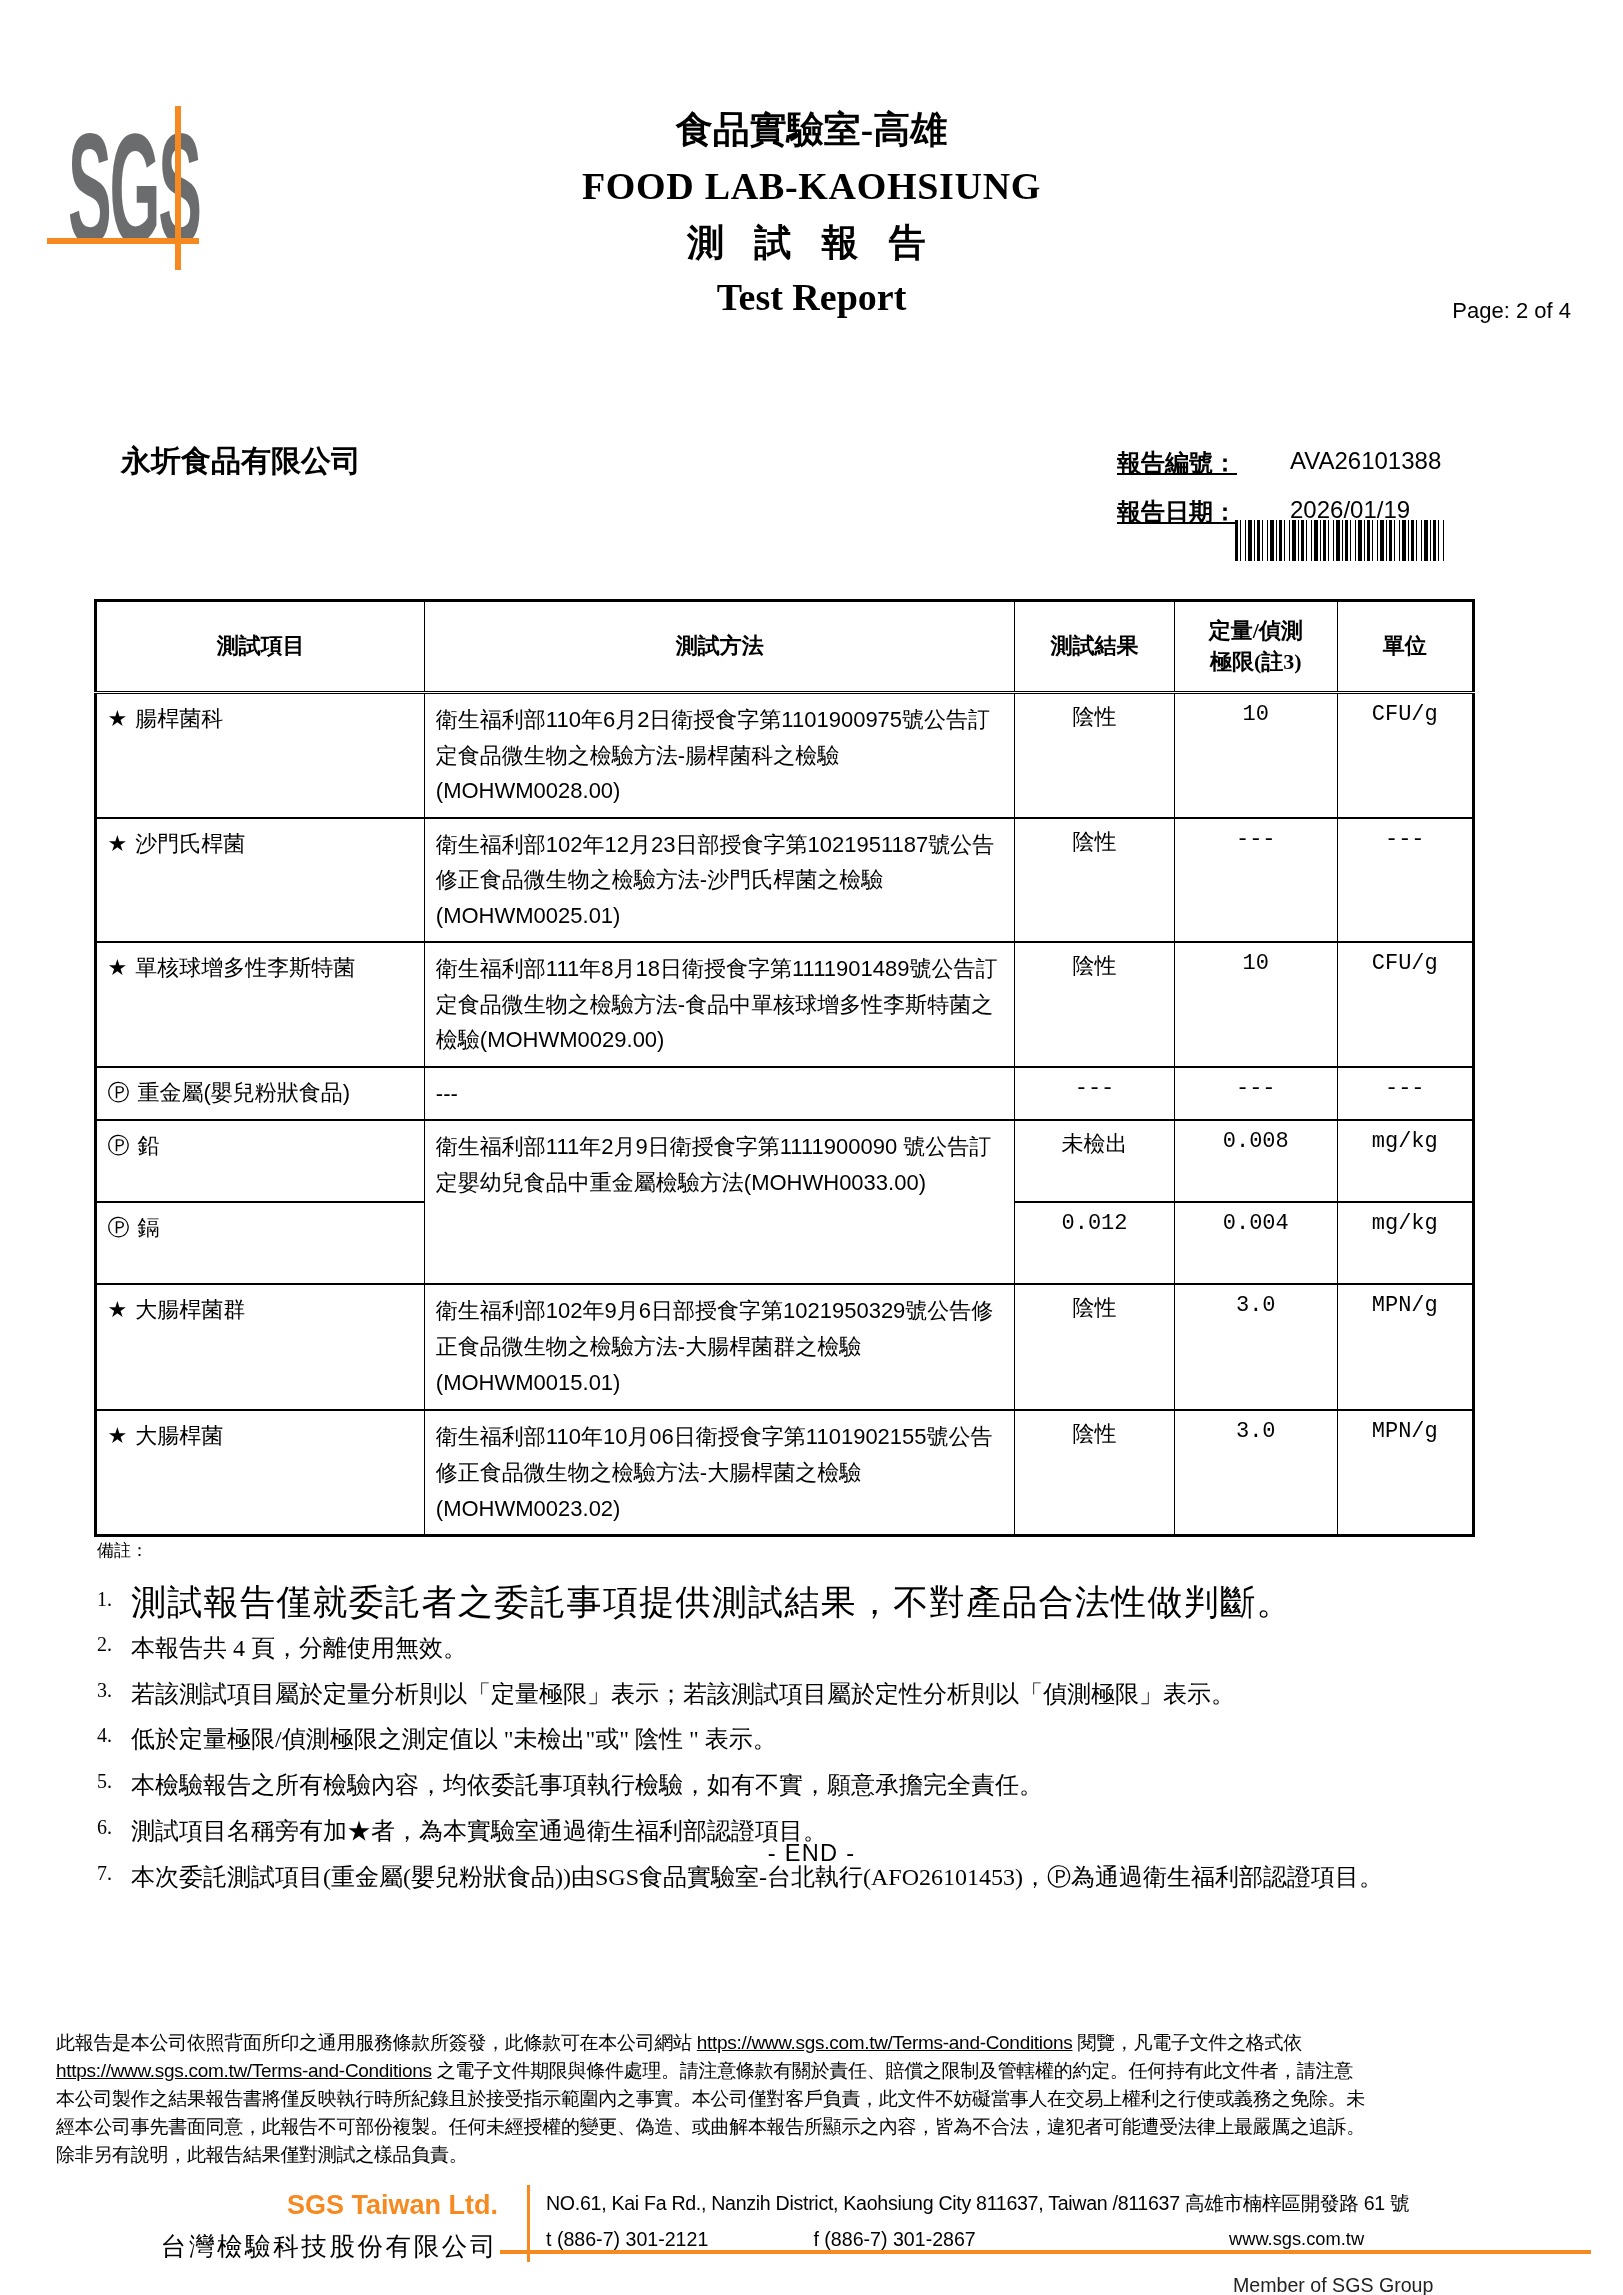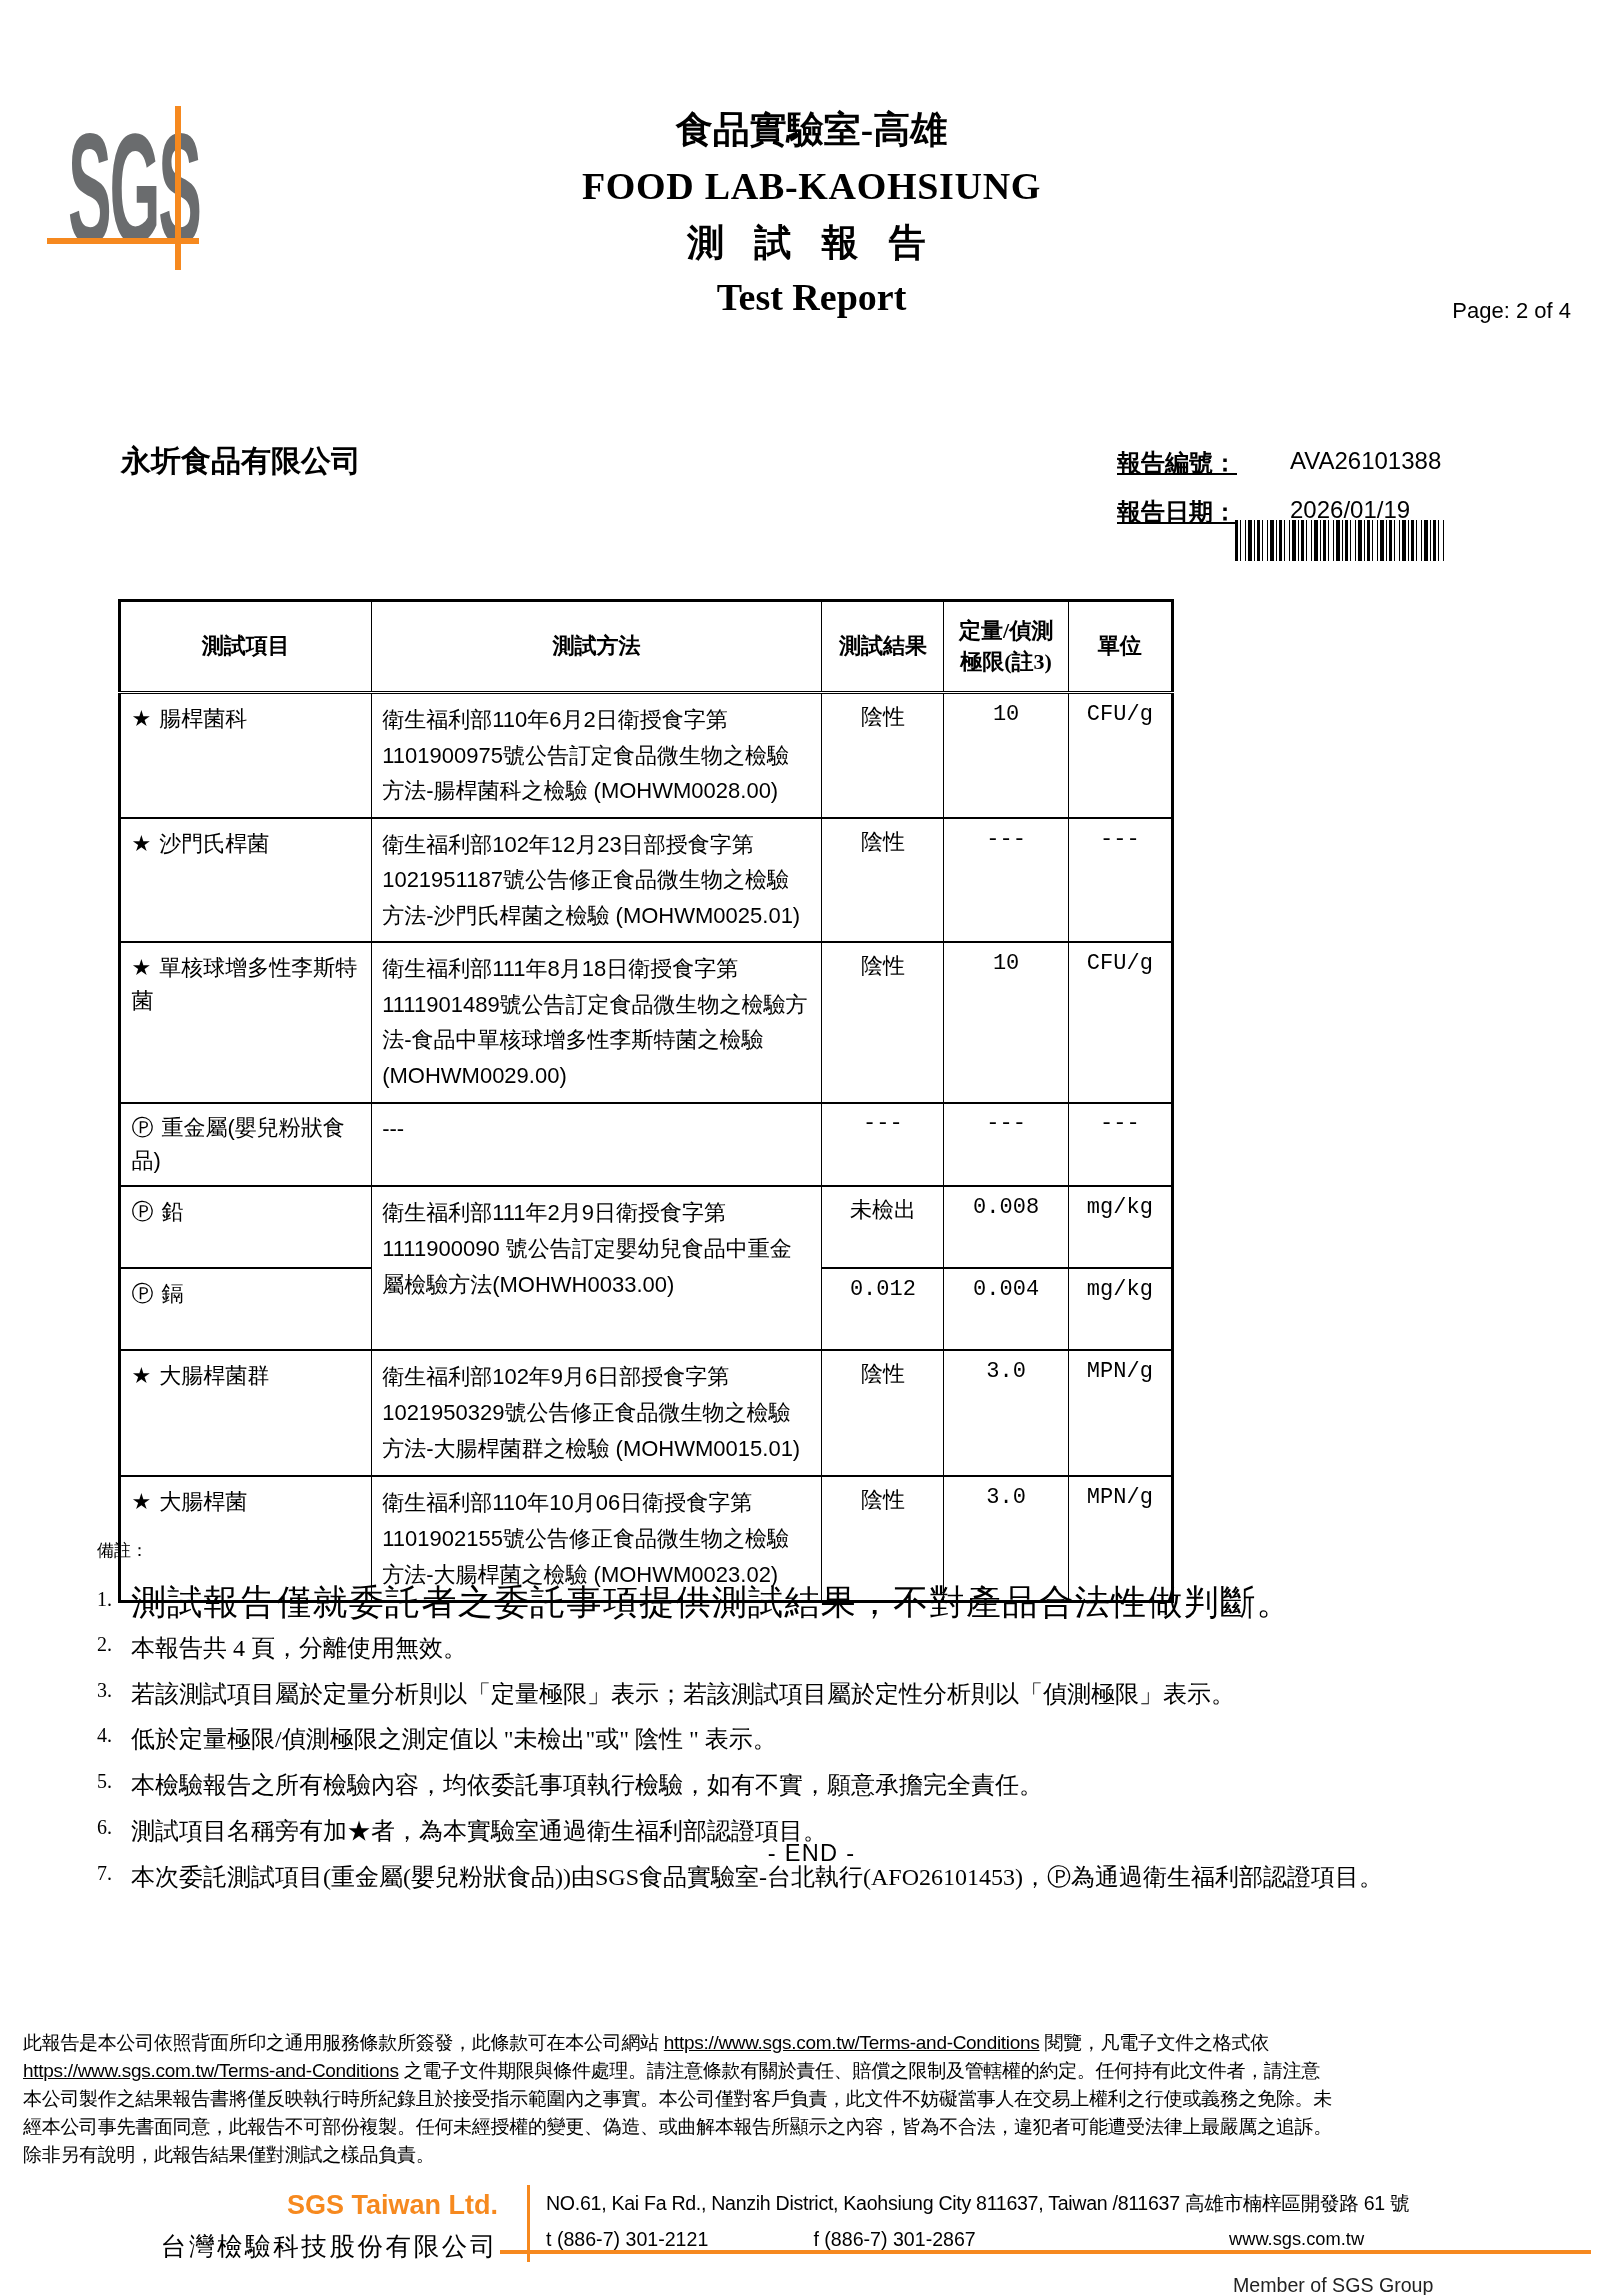--- a/index.html
+++ b/index.html
@@ -36,21 +36,21 @@
   .meta-label{font-family:"Liberation Serif","DejaVu Serif",serif;font-weight:bold;font-size:24px;width:173px;text-decoration:underline;}
   .meta-value{font-size:24px;}
   .barcode{
     position:absolute;left:1235px;top:520px;width:209px;height:41px;
     background:repeating-linear-gradient(90deg,
       #000 0 2.6px,#fff 2.6px 4.6px,#000 4.6px 5.9px,#fff 5.9px 9.8px,
       #000 9.8px 11px,#fff 11px 13px,#000 13px 17px,#fff 17px 19px,
       #000 19px 20px,#fff 20px 22px);
   }
   
-  .tbl-wrap{position:absolute;left:94px;top:599px;width:1056px;margin-left:24px;}
+  .tbl-wrap{position:absolute;left:94px;top:599px;width:1381px;}
   table.rpt{border-collapse:collapse;table-layout:fixed;width:100%;border:3.3px solid #000;}
   table.rpt th,table.rpt td{
     border-left:1.3px solid #000;border-right:1.3px solid #000;
     border-top:2.6px solid #000;border-bottom:2.6px solid #000;
     padding:7.9px 10.5px;vertical-align:top;font-size:22px;
   }
   table.rpt thead tr{height:92px;}
   table.rpt thead th{
     font-family:"Liberation Serif","DejaVu Serif",serif;font-weight:bold;
     text-align:center;vertical-align:middle;line-height:1.4;border-bottom:3.9px double #000;
@@ -70,21 +70,21 @@
   
   .notes{position:absolute;left:97px;top:1539px;width:1452px;font-family:"Liberation Serif","DejaVu Serif",serif;}
   .notes-label{font-size:17px;margin-bottom:26px;}
   .note{display:flex;align-items:flex-start;margin-bottom:15.7px;}
   .note .n-num{font-size:20px;width:34px;flex:0 0 34px;}
   .note .n-text{font-size:24px;line-height:1.25;}
   .note.big .n-text{font-size:35px;line-height:1.1;margin-top:-3.9px;letter-spacing:1.3px;}
   .note.big{margin-bottom:10.5px;}
   .end-mark{position:absolute;left:50%;top:1840px;transform:translateX(-50%);font-size:23.6px;letter-spacing:1.3px;}
   
-  .disclaimer{position:absolute;left:23px;top:2029px;width:1547px;font-size:19px;line-height:28px;letter-spacing:-0.3px;}
+  .disclaimer{position:absolute;left:56px;top:2029px;width:1547px;font-size:19px;line-height:28px;letter-spacing:-0.3px;}
   .disclaimer a{color:#000;text-decoration:underline;}
   
   .f-left{position:absolute;left:105px;top:2190px;width:393px;text-align:right;}
   .f-company-en{color:var(--accent_orange,#F6891F);font-weight:bold;font-size:27px;margin-bottom:7.9px;}
   .f-company-zh{font-family:Liberation Sans, sans-serif;font-size:25.5px;letter-spacing:2.6px;}
   .f-vline{position:absolute;left:527px;top:2185px;width:3.3px;height:77px;background:var(--accent_orange,#F6891F);}
   .f-right{position:absolute;left:546px;top:2190px;width:916px;}
   .f-addr{font-size:19.6px;margin-bottom:10.5px;letter-spacing:-0.3px;}
   .f-phones{font-size:19.6px;}
   .f-phones .tel{display:inline-block;width:262px;}

